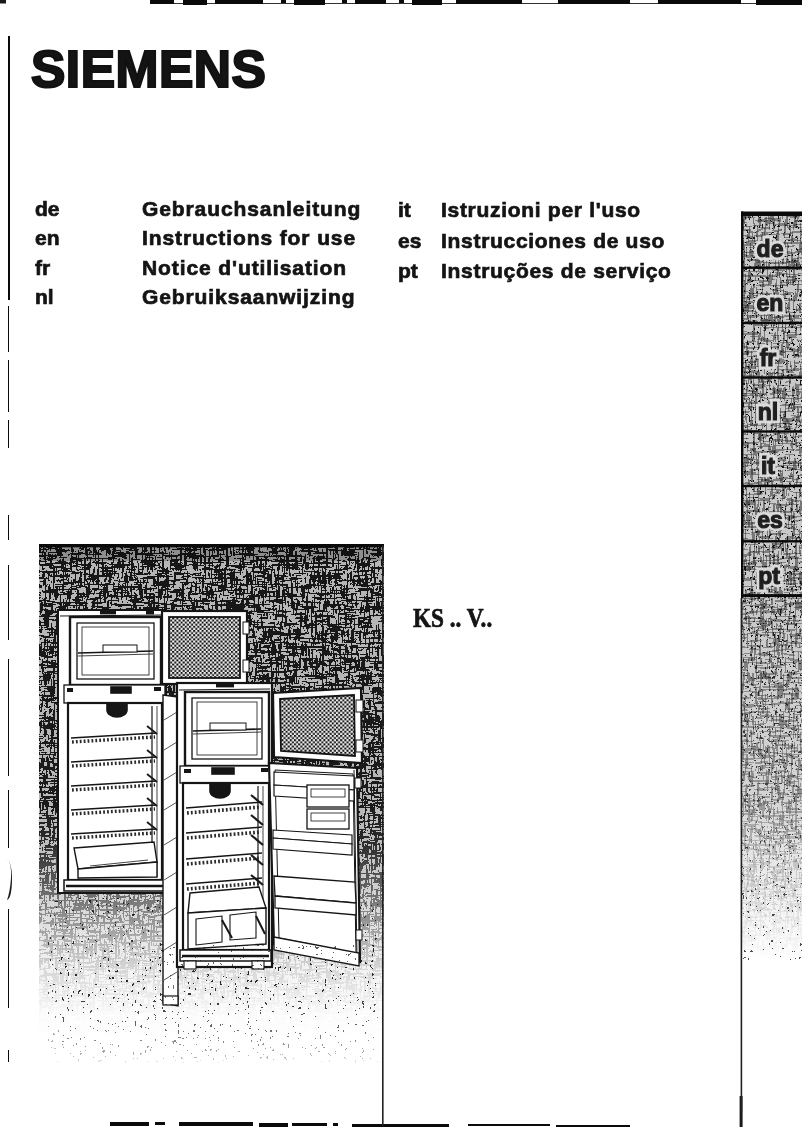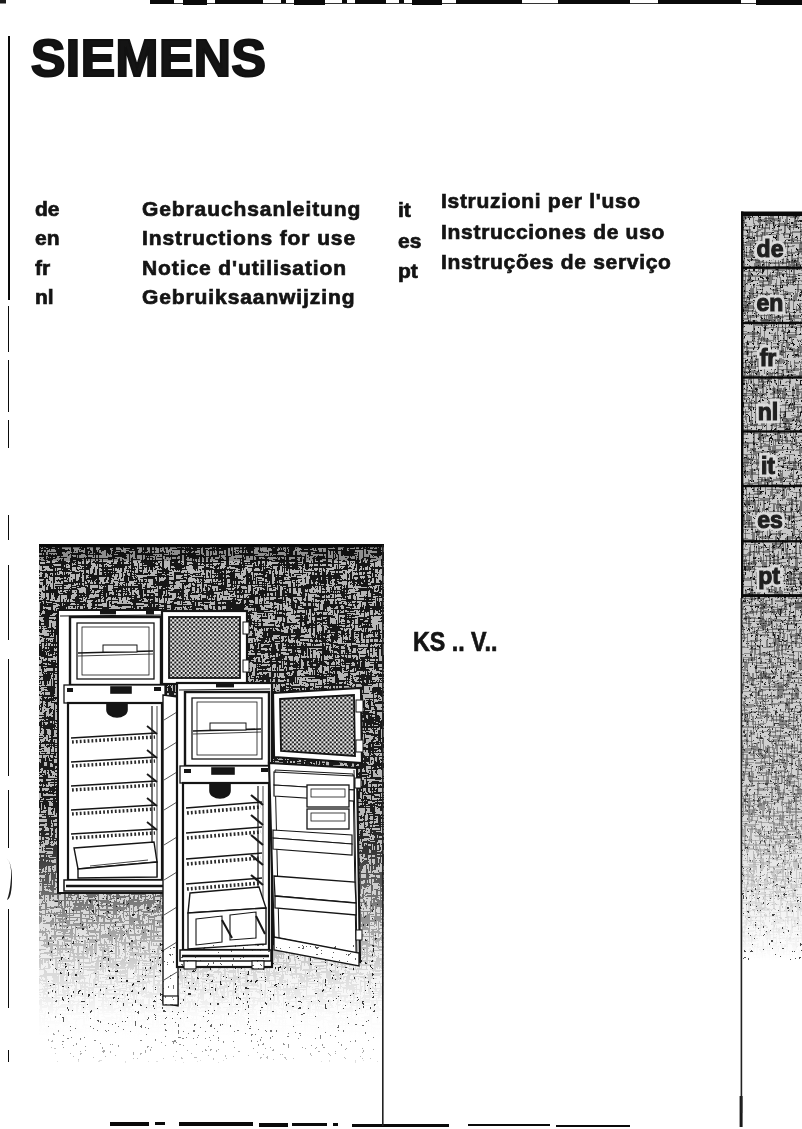--- a/index.html
+++ b/index.html
@@ -41,39 +41,39 @@
     <div class="bar" style="left: 155px; top: 1122px; width: 10px; height: 3px;"></div>
     <div class="bar" style="left: 179px; top: 1122px; width: 74px; height: 4px;"></div>
     <div class="bar" style="left: 259px; top: 1123px; width: 29px; height: 4px;"></div>
     <div class="bar" style="left: 292px; top: 1123px; width: 35px; height: 3px;"></div>
     <div class="bar" style="left: 333px; top: 1123px; width: 5px; height: 3px;"></div>
     <div class="bar" style="left: 352px; top: 1124px; width: 97px; height: 3px;"></div>
     <div class="bar" style="left: 468px; top: 1124px; width: 82px; height: 2px;"></div>
     <div class="bar" style="left: 556px; top: 1125px; width: 74px; height: 1.5px;"></div>
   </div>
 
-<div class="txt" id="siemens" style="left:31px;top:28px;font-size:51.5px;letter-spacing:0.5px;-webkit-text-stroke:2.2px #111;transform:scaleX(1.0);transform-origin:left top;">SIEMENS</div>
+<div class="txt" id="siemens" style="left:31px;top:39px;font-size:51.5px;letter-spacing:0.5px;-webkit-text-stroke:2.2px #111;transform:scaleX(1.0);transform-origin:left top;">SIEMENS</div>
 
 <div id="leftline"></div>
 <svg class="abs" style="left:0;top:0" width="20" height="1129" viewBox="0 0 20 1129">
 
   <path d="M6,858 q6,4 5,20 q-1,14 -4,22 q5,-2 5,-22 q0,-16 -6,-20 z" fill="#1a1a1a"></path>
 
   <rect x="0" y="0" width="6" height="3.5" fill="#1a1a1a"></rect>
 </svg>
 
 <div class="txt" style="left:35px;top:194px;font-size:21px;line-height:29.3px;">de<br>en<br>fr<br>nl</div>
 
 <div class="txt" style="left:96px;top:194px;font-size:21px;letter-spacing:0.9px;line-height:29.3px;margin-left:46px;">Gebrauchsanleitung<br>Instructions for use<br>Notice d'utilisation<br>Gebruiksaanwijzing</div>
 
 <div class="txt" style="left:398px;top:195px;font-size:21px;line-height:30.5px;">it<br>es<br>pt</div>
 
-<div class="txt" style="left:441px;top:186px;font-size:21px;letter-spacing:0.7px;line-height:30.5px;">Istruzioni per l'uso<br>Instrucciones de uso<br>Instruções de serviço</div>
-
-<div class="txt" style="left:413px;top:626px;font-size:28px;"><span style="display:inline-block;transform:scaleX(0.83);transform-origin:left center;">KS&nbsp;.. V..</span></div>
+<div class="txt" style="left:441px;top:195px;font-size:21px;letter-spacing:0.7px;line-height:30.5px;">Istruzioni per l'uso<br>Instrucciones de uso<br>Instruções de serviço</div>
+
+<div class="txt" style="left:413px;top:602px;font-size:28px;font-family:Liberation Serif, serif;"><span style="display:inline-block;transform:scaleX(0.83);transform-origin:left center;">KS&nbsp;.. V..</span></div>
 
 <svg class="abs" style="left:0;top:0;" width="802" height="1129" viewBox="0 0 802 1129">
   <defs>
     <filter id="nz" x="0%" y="0%" width="100%" height="100%">
       <feTurbulence type="fractalNoise" baseFrequency="0.45 0.35" numOctaves="3" seed="11" result="t"></feTurbulence>
       <feColorMatrix in="t" type="matrix" values="0 0 0 0 0  0 0 0 0 0  0 0 0 0 0  2.2 2.2 2.2 0 -3.45" result="a"></feColorMatrix>
       <feComponentTransfer in="a" result="th">
           <feFuncA type="discrete" tableValues="0 1"></feFuncA>
         </feComponentTransfer>
       <feFlood flood-color="#141414" result="ink"></feFlood>

